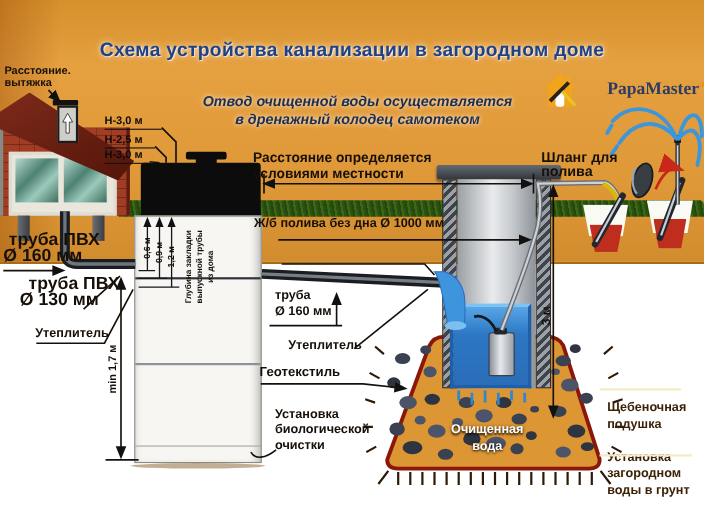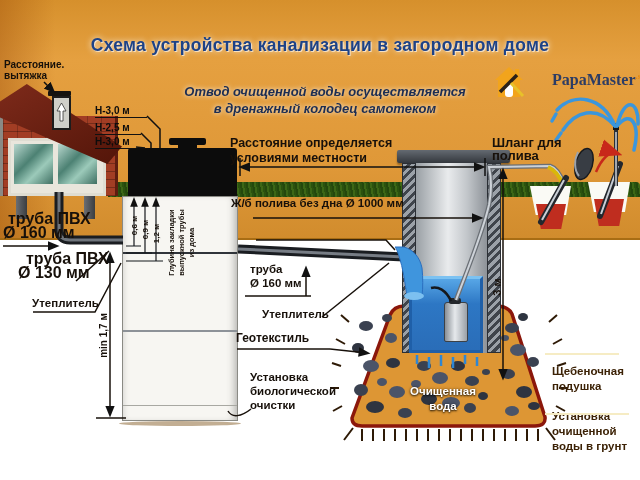--- a/index.html
+++ b/index.html
@@ -339,18 +339,18 @@
   </div>
 
   <div class="lbl brn" style="left:552px;top:321px;line-height:15px;font-size:11.5px">
     <div>Щебеночная</div>
     <div>подушка</div>
   </div>
   <div class="uline" style="left:545px;top:353px;width:74px"></div>
 
   <div class="lbl brn" style="left:552px;top:366px;line-height:15px;font-size:11.5px">
     <div>Установка</div>
-    <div>очищенной</div>
+    <div>загородном</div>
     <div>воды в грунт</div>
   </div>
   <div class="uline" style="left:545px;top:413px;width:84px"></div>
 
 </div>
 
 </body></html>

